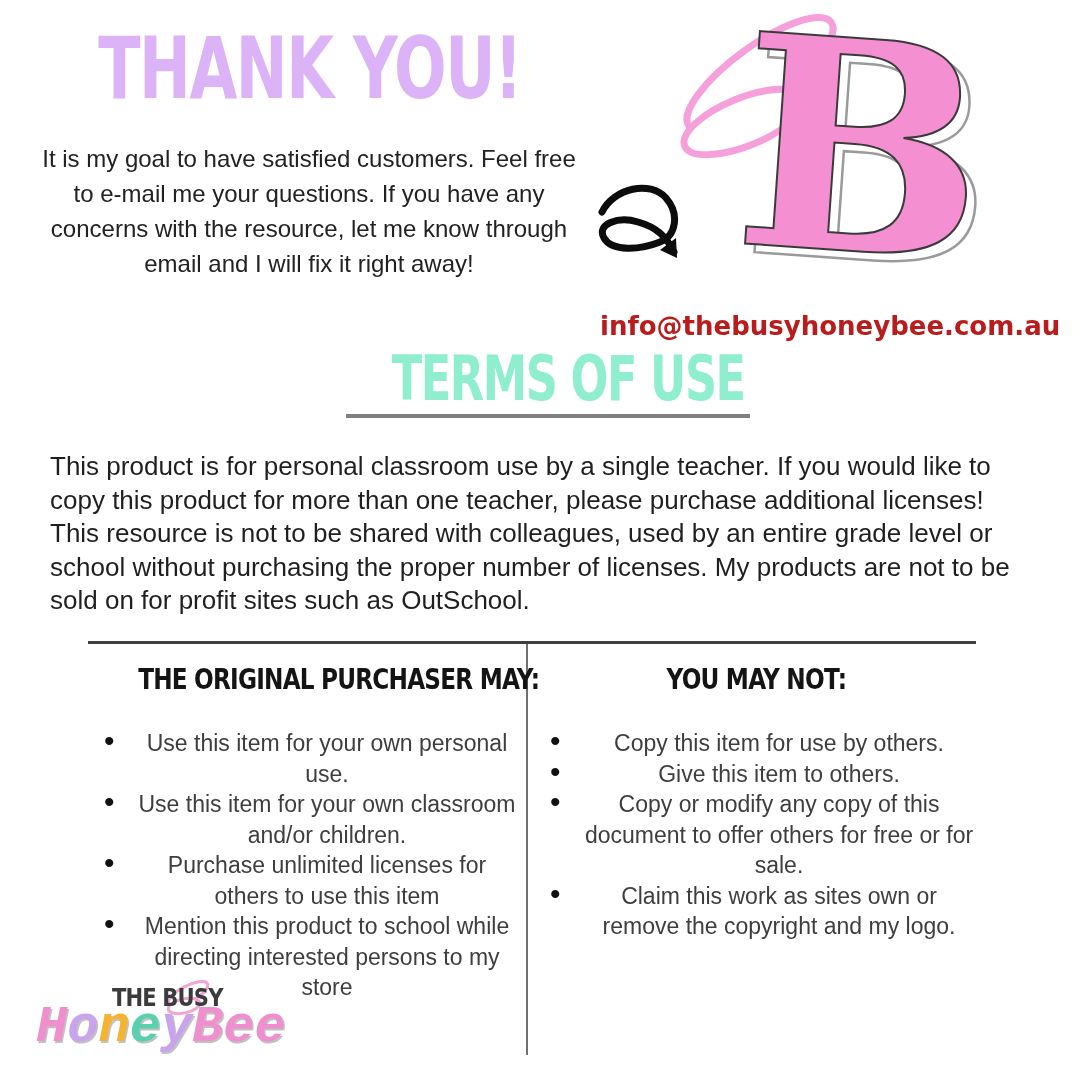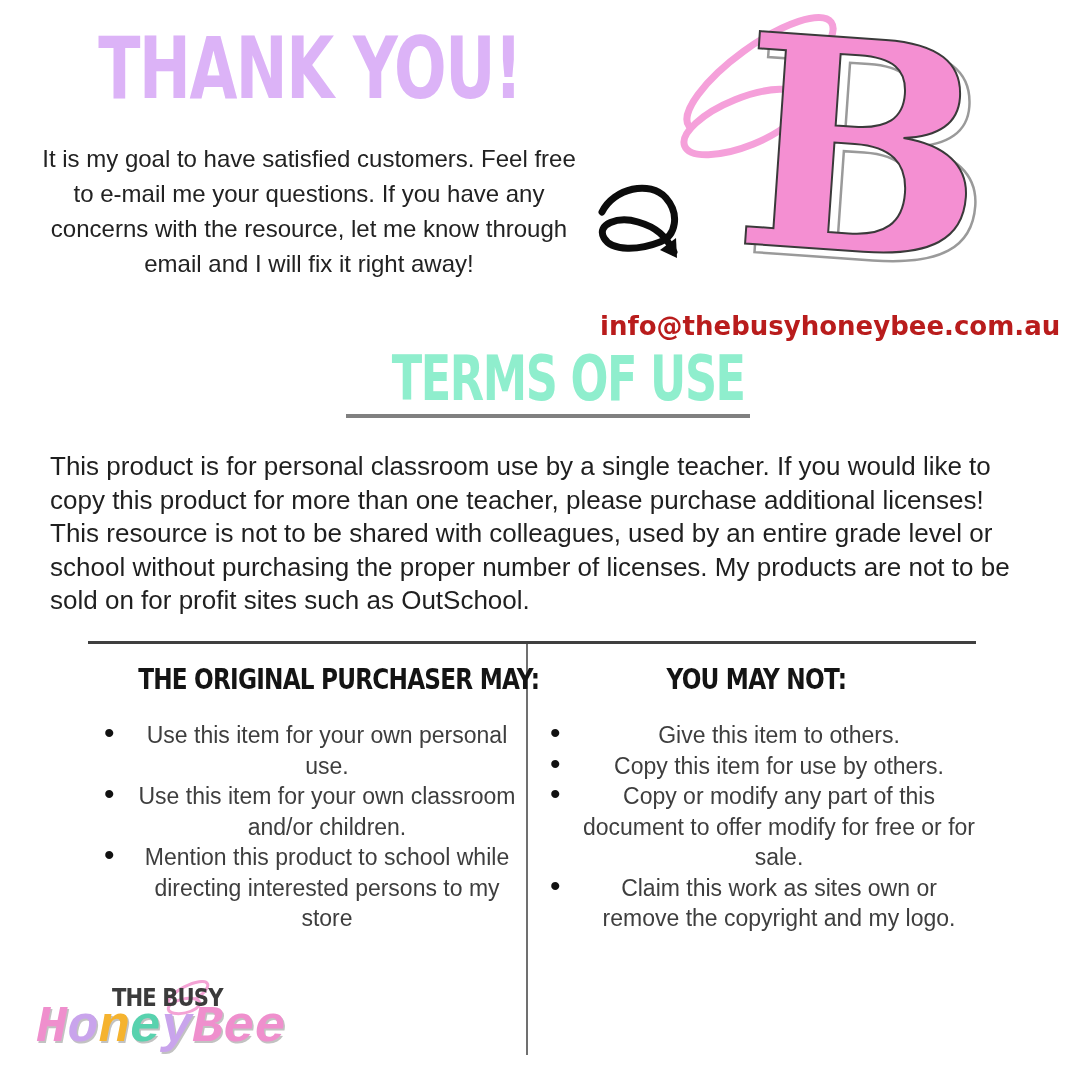--- a/index.html
+++ b/index.html
@@ -82,21 +82,21 @@
     position:absolute; left:526px; top:644px; width:2px; height:411px;
     background:#707070;
   }
 
   
   .col { position:absolute; top:662px; }
   .col-left  { left:88px;  width:432px; }
   .col-right { left:534px; width:444px; }
   .col-header { text-align:center; font-size:29px; line-height:34px; color:#141414; }
   .col-header .display { transform:scaleX(0.80); letter-spacing:-1px; }
-  .col ul { list-style:none; margin-top:24px; }
+  .col ul { list-style:none; margin-top:32px; }
   .col li {
     position:relative;
     padding-left:46px;
     text-align:center;
     font-size:23px; line-height:30.5px;
     color:#3e3e3e;
   }
   .col li::before {
     content:"\2022";
     position:absolute; left:16px; top:-2px;
@@ -164,32 +164,33 @@
   <div class="rule-h"></div>
   <div class="rule-v"></div>
 
   <div class="col col-left">
     <div class="col-header">
       <span class="display">THE ORIGINAL PURCHASER MAY:</span>
     </div>
     <ul>
       <li>Use this item for your own personal use.</li>
       <li>Use this item for your own classroom and/or children.</li>
+      <li>Purchase unlimited licenses for others to use this item</li>
       <li>Mention this product to school while directing interested persons to my store</li>
     </ul>
   </div>
 
   <div class="col col-right">
     <div class="col-header">
       <span class="display">YOU MAY NOT:</span>
     </div>
     <ul>
+      <li>Copy this item for use by others.</li>
       <li>Give this item to others.</li>
-      <li>Copy this item for use by others.</li>
-      <li>Copy or modify any part of this document to offer modify for free or for sale.</li>
+      <li>Copy or modify any copy of this document to offer others for free or for sale.</li>
       <li>Claim this work as sites own or remove the copyright and my logo.</li>
     </ul>
   </div>
 
   <div class="bottom-logo">
     <div class="logo-wings">
       <svg width="56" height="40" viewBox="0 0 56 40">
         <ellipse cx="26" cy="14" rx="22" ry="8" fill="#ffffff" stroke="#f4a3d5" stroke-width="3" transform="rotate(-28 26 14)"></ellipse>
         <ellipse cx="22" cy="26" rx="16" ry="7" fill="#ffffff" stroke="#f4a3d5" stroke-width="3" transform="rotate(-12 22 26)"></ellipse>
       </svg>

